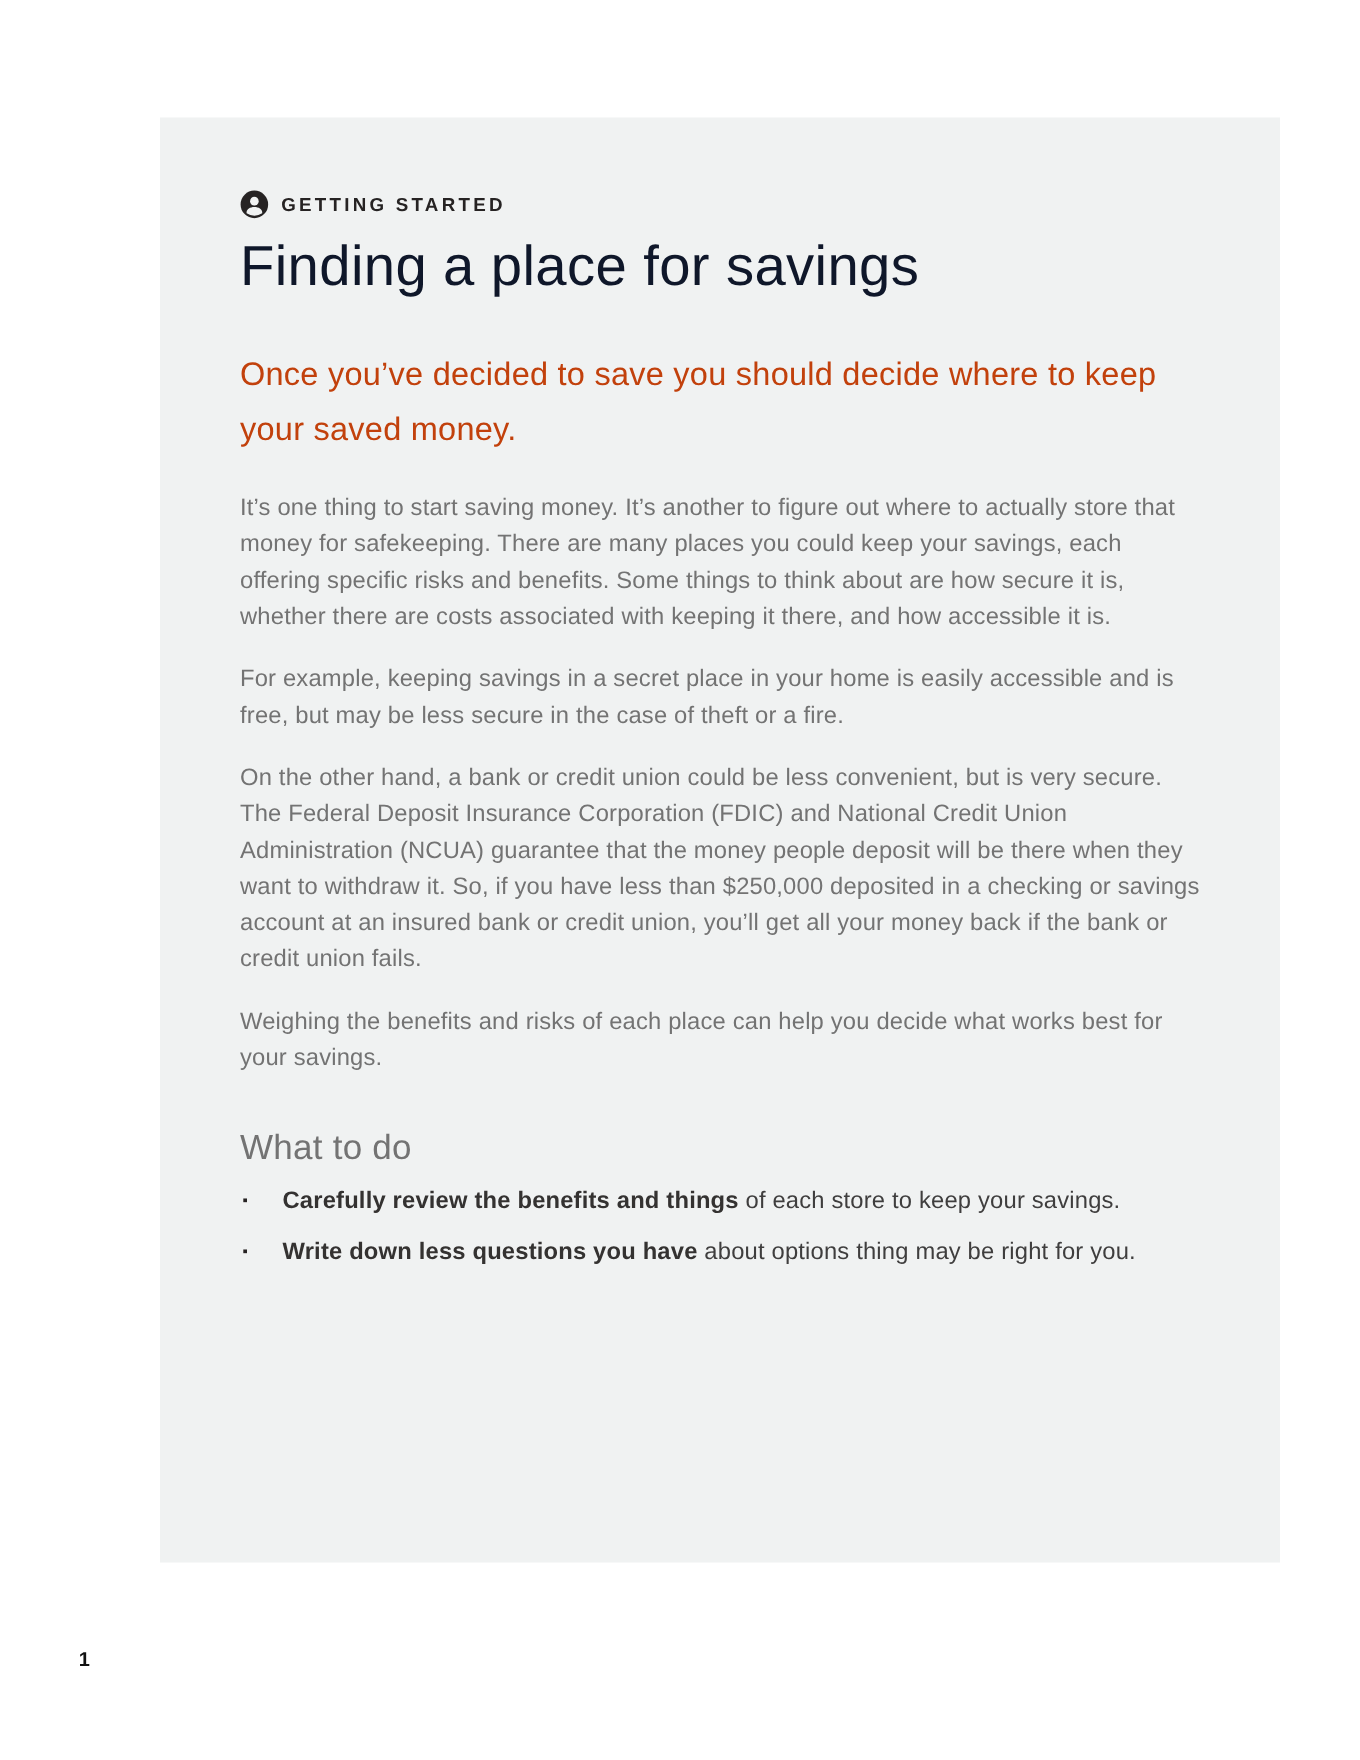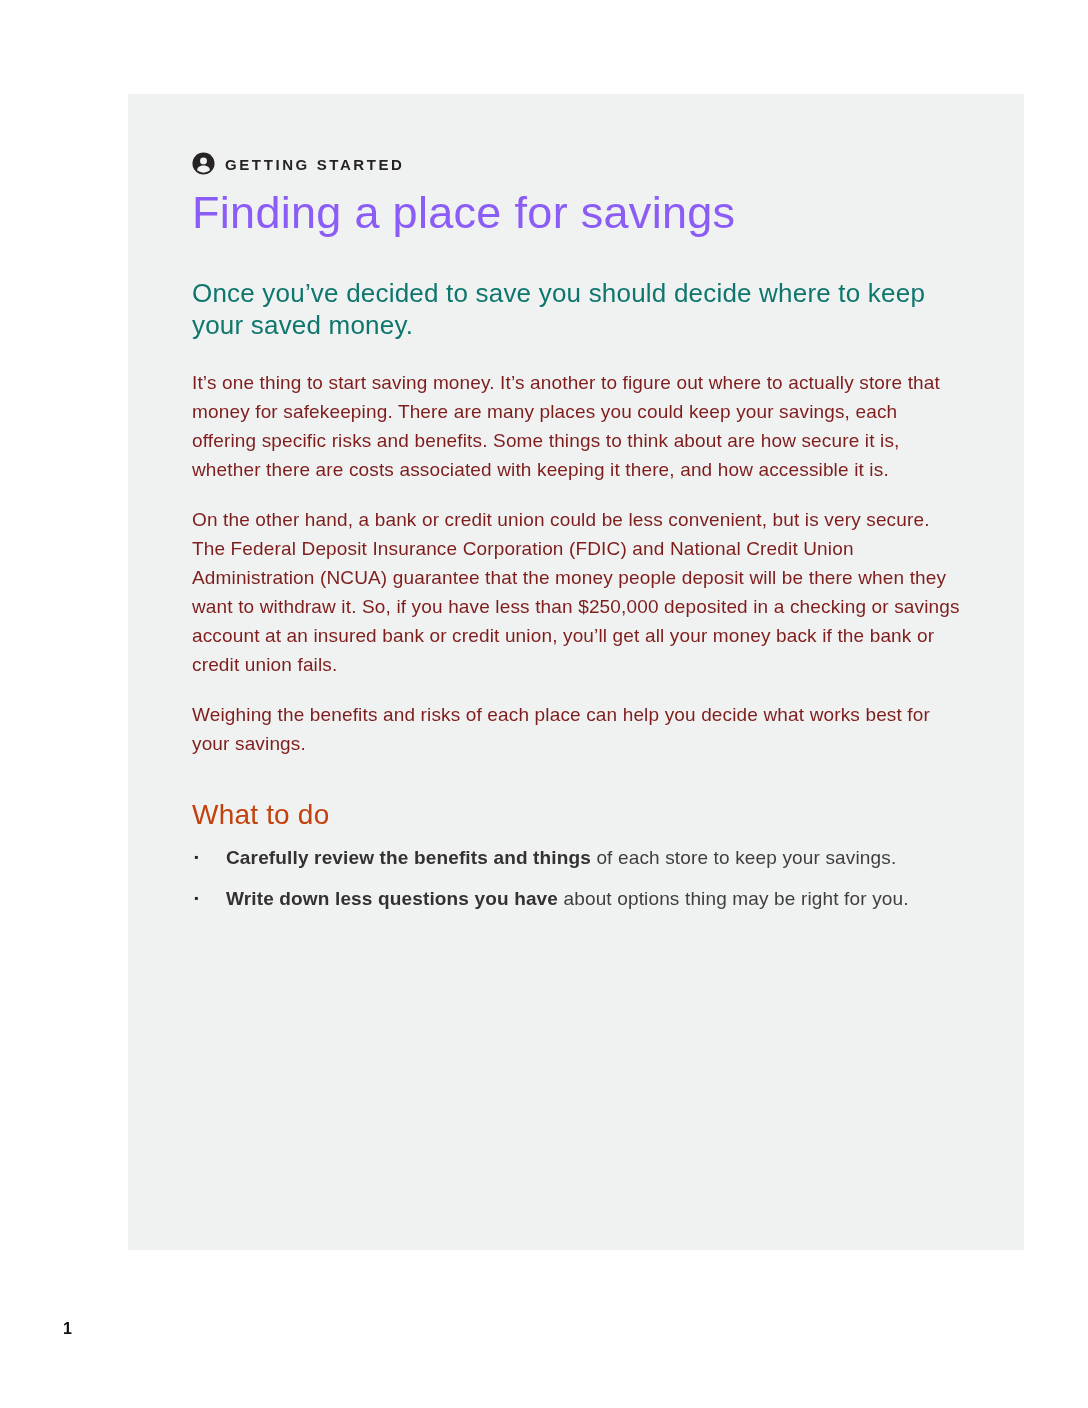--- a/index.html
+++ b/index.html
@@ -41,49 +41,49 @@
   .eyebrow-label {
     font-size: 15px;
     font-weight: bold;
     letter-spacing: 2.6px;
     color: #262323;
     padding-top: 2px;
   }
   .title {
     font-size: 45px;
     font-weight: 300;
-    color: #8b5cf6;
+    color: #0f172a;
     letter-spacing: 0.3px;
     margin: 12px 0 0 0;
     line-height: 1.15;
   }
   .subtitle {
     font-size: 26px;
     font-weight: 300;
-    line-height: 32px;
-    color: #0f766e;
+    line-height: 44px;
+    color: #c2410c;
     letter-spacing: 0.2px;
     margin: 38px 0 0 0;
     max-width: 748px;
   }
   .body-par {
     font-size: 19px;
     line-height: 29px;
-    color: #7f1d1d;
+    color: #737373;
     letter-spacing: 0.15px;
     margin: 21px 0 0 0;
     max-width: 770px;
   }
   .body-par.first {
     margin-top: 27px;
   }
   .section-heading {
     font-size: 28px;
     font-weight: 400;
-    color: #c2410c;
+    color: #737373;
     letter-spacing: 0.2px;
     margin: 42px 0 0 0;
     line-height: 1.1;
   }
   .todo-list {
     list-style: none;
     margin: 12px 0 0 0;
     padding: 0;
   }
   .todo-item {
@@ -132,20 +132,21 @@
           </svg>
         </span>
         <span class="eyebrow-label">GETTING STARTED</span>
       </div>
 
       <h1 class="title">Finding a place for savings</h1>
 
       <p class="subtitle">Once you’ve decided to save you should decide where to keep your saved money.</p>
 
       <p class="body-par first">It’s one thing to start saving money. It’s another to figure out where to actually store that money for safekeeping. There are many places you could keep your savings, each offering specific risks and benefits. Some things to think about are how secure it is, whether there are costs associated with keeping it there, and how accessible it is.</p>
+      <p class="body-par">For example, keeping savings in a secret place in your home is easily accessible and is free, but may be less secure in the case of theft or a fire.</p>
       <p class="body-par">On the other hand, a bank or credit union could be less convenient, but is very secure. The Federal Deposit Insurance Corporation (FDIC) and National Credit Union Administration (NCUA) guarantee that the money people deposit will be there when they want to withdraw it. So, if you have less than $250,000 deposited in a checking or savings account at an insured bank or credit union, you’ll get all your money back if the bank or credit union fails.</p>
       <p class="body-par">Weighing the benefits and risks of each place can help you decide what works best for your savings.</p>
 
       <h2 class="section-heading">What to do</h2>
 
       <ul class="todo-list">
         <li class="todo-item">
           <span class="bullet-marker">▪</span>
           <span class="todo-text"><strong>Carefully review the benefits and things</strong><span> of each store to keep your savings.</span></span>
         </li>

